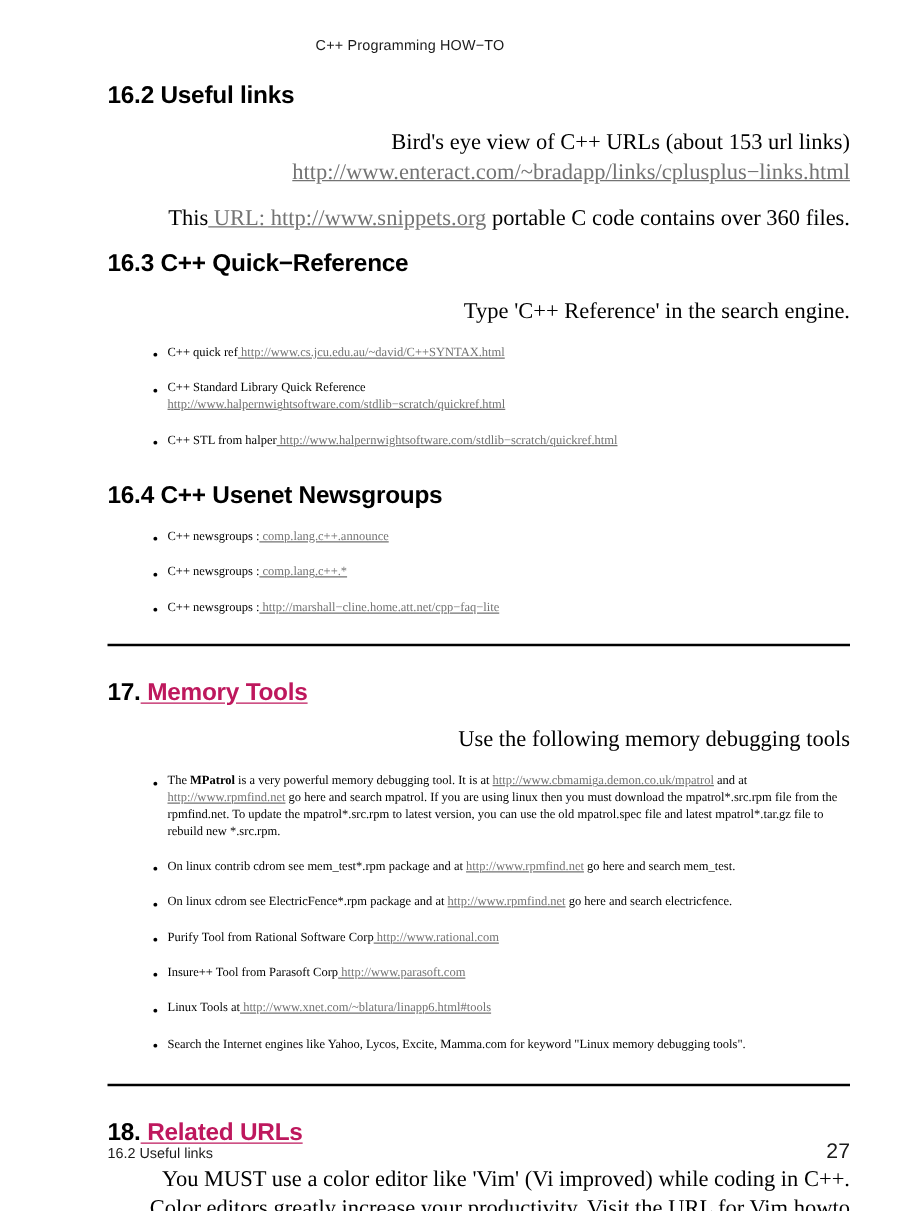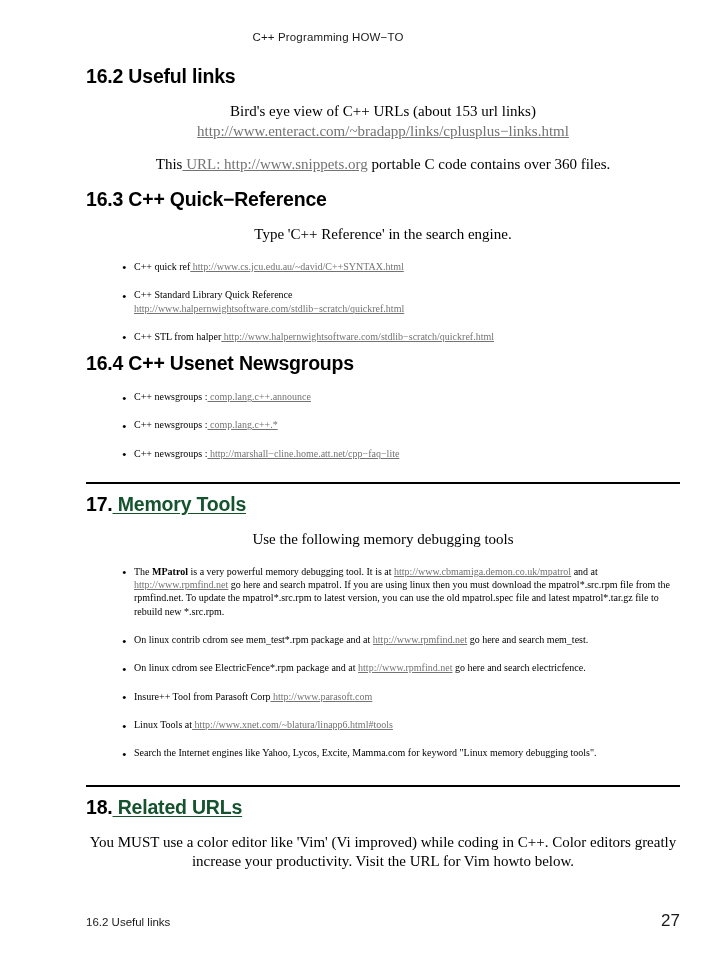--- a/index.html
+++ b/index.html
@@ -49,35 +49,35 @@
     font-family: "Liberation Sans", "DejaVu Sans", sans-serif;
     font-size: 19.5px;
     font-weight: bold;
     letter-spacing: -0.2px;
     margin: 0;
     padding: 0;
     color: #000000;
     line-height: 1.12;
   }
   h2.section-heading.top-gap  { margin-top: 14px; }
-  h2.section-heading.big-gap  { margin-top: 10px; }
+  h2.section-heading.big-gap  { margin-top: 27px; }
 
   h2.section-heading .numlink {
-    color: #14532d;
+    color: #be185d;
     text-decoration: underline;
     text-underline-offset: 2px;
   }
 
   p.body-text {
-    font-size: 15px;
+    font-size: 18px;
     line-height: 1.32;
     margin: 14px 0 0 0;
     padding: 0;
     color: #000000;
-    text-align: center;
+    text-align: right;
   }
 
   a.link, .link {
     color: #737373;
     text-decoration: underline;
     text-underline-offset: 1px;
   }
 
   ul.bullets {
     margin: 11px 0 0 0;
@@ -174,20 +174,21 @@
 
     <p class="body-text">Use the following memory debugging tools</p>
 
     <ul class="bullets">
       <li><span>The </span><span class="bold">MPatrol</span><span> is a very powerful memory debugging tool.  It is at </span><a class="link" href="#">http://www.cbmamiga.demon.co.uk/mpatrol</a><span> and at </span><a class="link" href="#"> http://www.rpmfind.net</a><span> go here and search mpatrol. If you are using linux then you must download the mpatrol*.src.rpm file from the rpmfind.net. To update the mpatrol*.src.rpm to latest version, you can use the old mpatrol.spec file and latest mpatrol*.tar.gz file to rebuild new *.src.rpm.</span></li>
 
       <li><span>On linux contrib cdrom see mem_test*.rpm package and at </span><a class="link" href="#"> http://www.rpmfind.net</a><span> go here and search mem_test.</span></li>
 
       <li><span>On linux cdrom see ElectricFence*.rpm package and at </span><a class="link" href="#"> http://www.rpmfind.net</a><span> go here and search electricfence.</span></li>
 
+      <li><span>Purify Tool from Rational Software Corp</span><a class="link" href="#"> http://www.rational.com</a></li>
 
       <li><span>Insure++ Tool from Parasoft Corp</span><a class="link" href="#"> http://www.parasoft.com</a></li>
 
       <li><span>Linux Tools at</span><a class="link" href="#"> http://www.xnet.com/~blatura/linapp6.html#tools</a></li>
 
       <li><span>Search the Internet engines like Yahoo, Lycos, Excite, Mamma.com for keyword "Linux memory debugging tools".</span></li>
     </ul>
 
     <div class="rule-wrap second">
       <hr class="rule">

